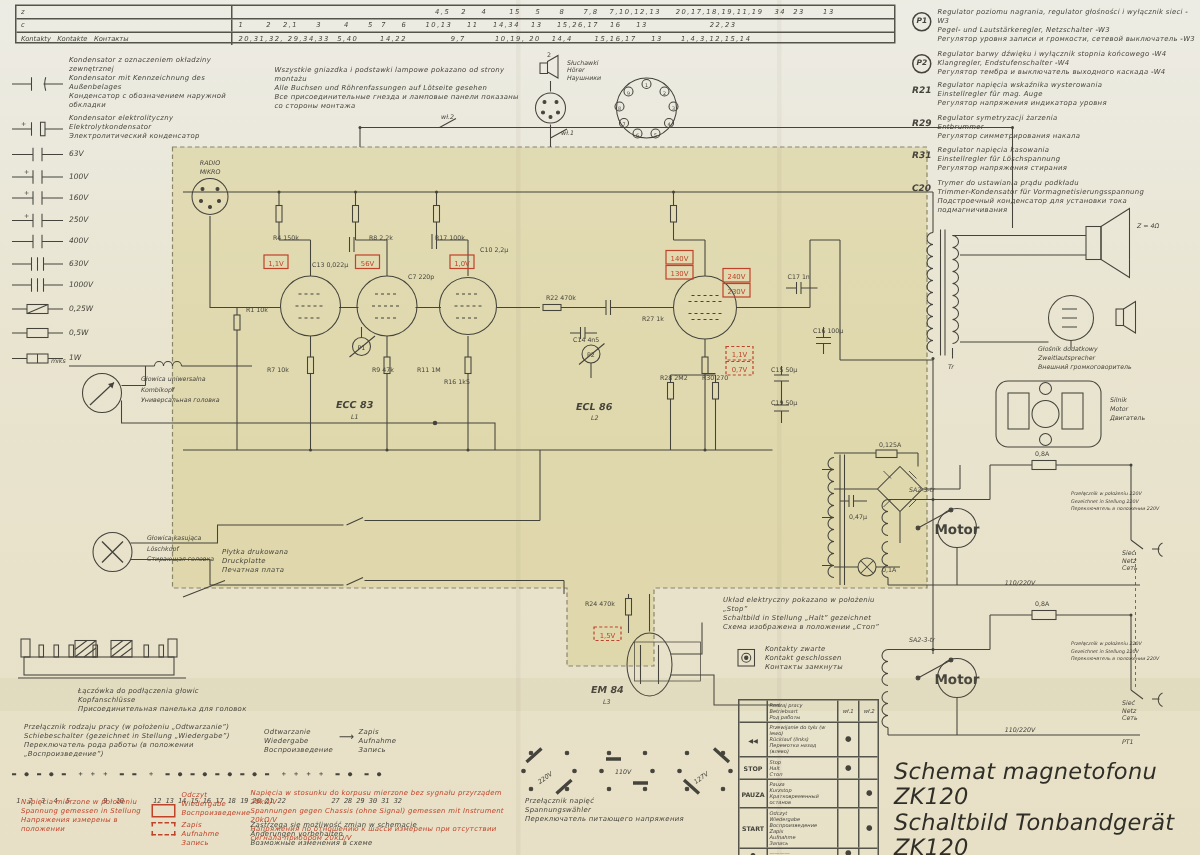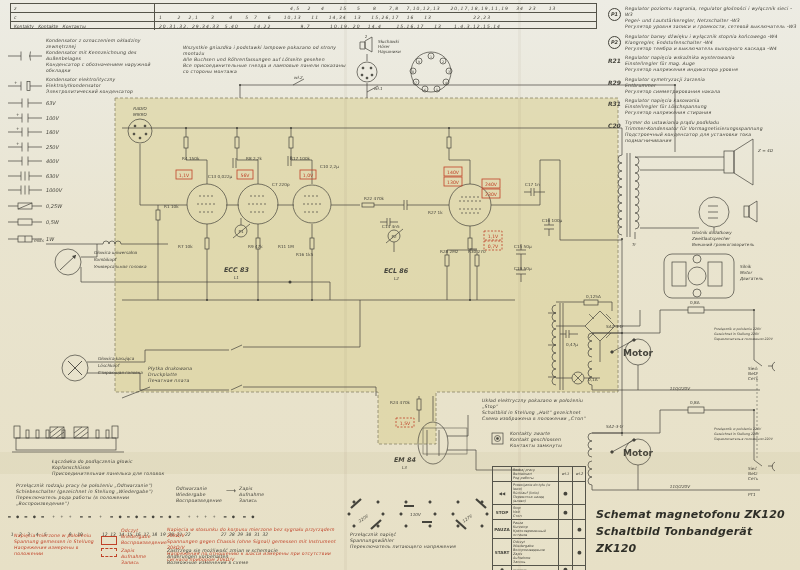--- a/index.html
+++ b/index.html
@@ -39,21 +39,21 @@
   .mode-table{left:492px;top:466px;width:92px;border:.8px solid #55544a;font-size:3.5px;background:rgba(255,255,255,.04);}
   .mtrow{display:flex;border-bottom:.5px solid #55544a;align-items:stretch;}
   .mtrow:last-child{border-bottom:none;}
   .mtsym{width:18px;flex:none;border-right:.5px solid #55544a;display:flex;align-items:center;justify-content:center;font-size:4.2px;font-weight:bold;}
   .mtdesc{width:44px;flex:none;border-right:.5px solid #55544a;padding:1px 1px;font-style:italic;}
   .mtdesc div{font-size:3.4px;line-height:4px;}
   .mtw{width:13px;flex:none;display:flex;align-items:center;justify-content:center;font-size:5px;border-right:.5px solid #55544a;}
   .mtw:last-child{border-right:none;}
   .mthead{font-style:italic;font-size:3.6px;}
   .title{left:596px;top:506px;width:200px;font-style:italic;color:#2f2f28;}
-  .title div{font-size:11px;line-height:17px;font-weight:700;letter-spacing:.2px;}
+  .title div{font-size:15px;line-height:17px;font-weight:400;letter-spacing:.2px;}
   .strip{left:8px;top:502px;white-space:pre;font-size:4.6px;line-height:6px;font-family:"DejaVu Sans Mono",monospace;}
   .redbox{border:.9px solid #c04228;width:14px;height:7px;}
   .redbox.dash{border-style:dashed;}
   .arrowlg{left:176px;top:486px;display:flex;gap:4px;align-items:flex-start;}
   .arrowlg .ar{font-size:7px;margin-top:1px;letter-spacing:-1px;}
 </style>
 </head>
 <body>
 
 <div class="page">

